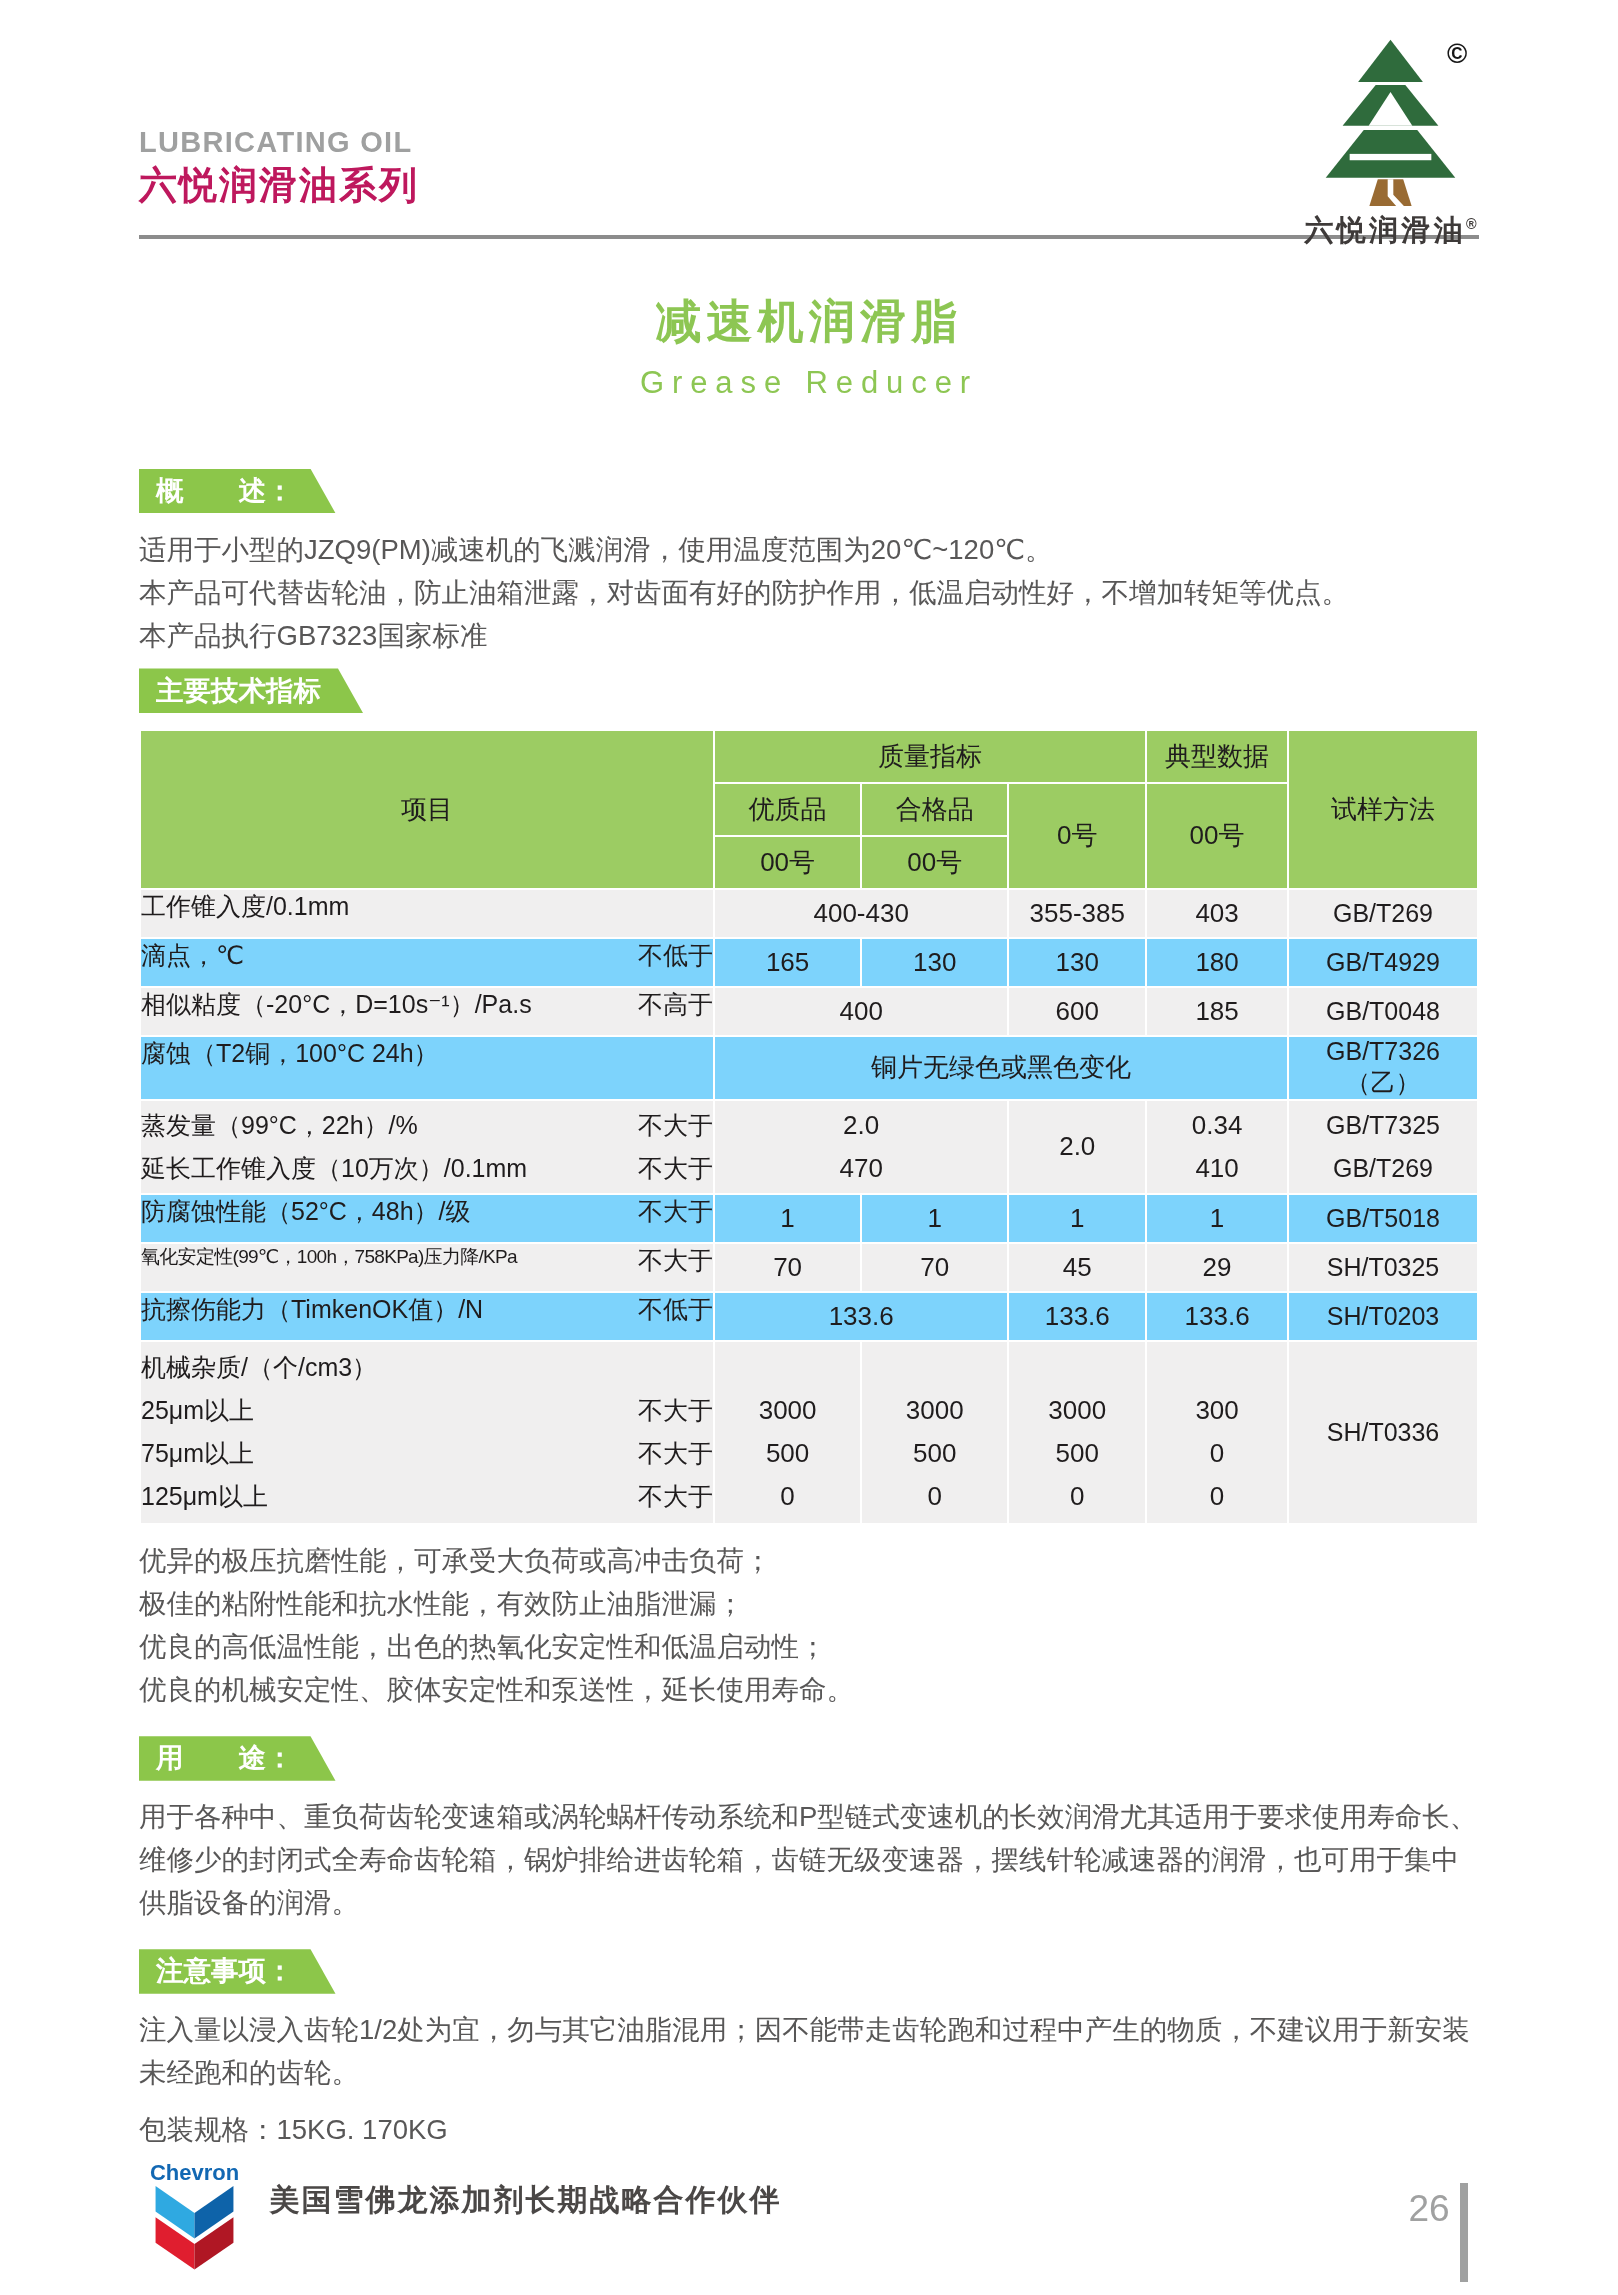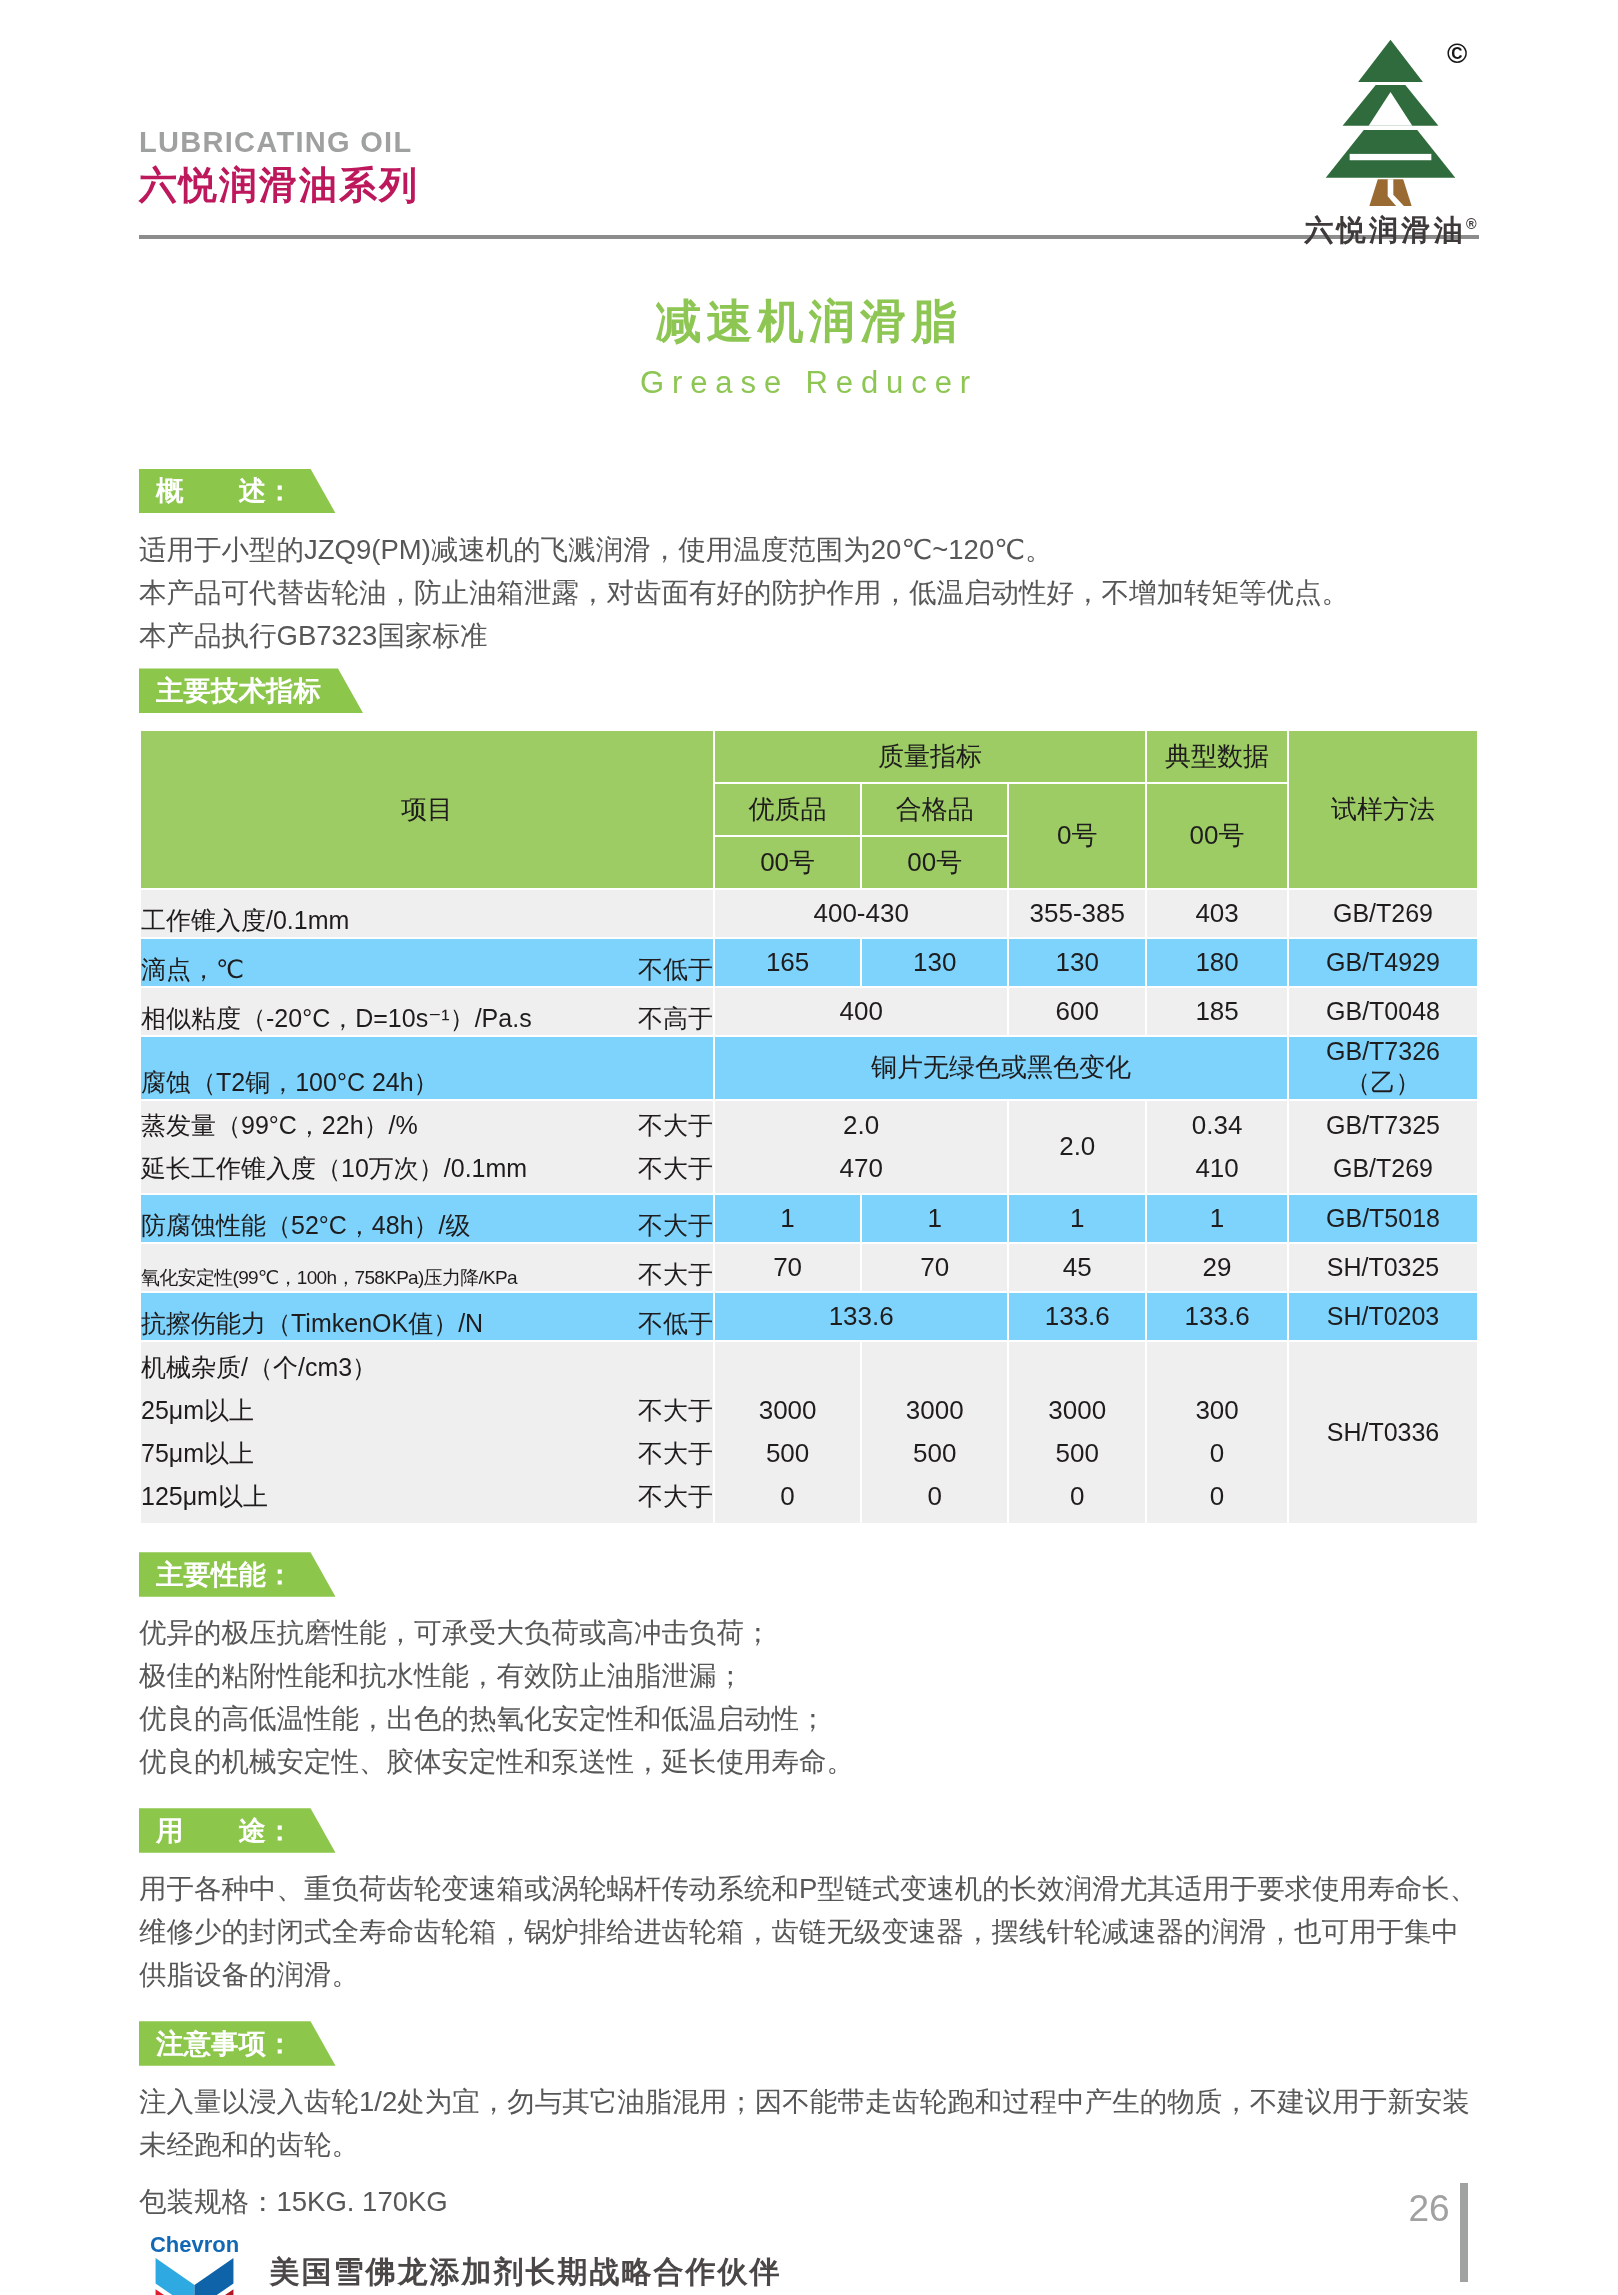--- a/index.html
+++ b/index.html
@@ -40,21 +40,21 @@
   table.spec{border-collapse:collapse;width:100%;margin-top:15.7px;table-layout:fixed;}
   .spec th,.spec td{border:2.6px solid #ffffff;padding:0;}
   .spec th{background:#9CCC63;font-weight:normal;font-size:26px;color:#1F1C1D;height:51px;text-align:center;}
   .spec td{font-size:26px;color:#1F1C1D;vertical-align:middle;}
   tr.green td{background:#7dd3fc;}
   tr.gray td{background:#F0EFEF;}
   .r-single td{height:47px;}
   .r-dbl td{height:92px;}
   .r-imp td{height:181px;}
   .c1{padding:0 10.5px 0 13px;}
-  .c1-flex{display:flex;justify-content:space-between;align-items:flex-end;height:100%;}
+  .c1-flex{display:flex;justify-content:space-between;align-items:flex-start;height:100%;}
   .lab{font-size:25px;}
   .small-lab{font-size:19px;letter-spacing:-0.7px;}
   .qual{font-size:25px;}
   td.val{text-align:center;}
   td.meth{text-align:center;font-size:25px;}
   .tline{display:flex;justify-content:space-between;align-items:center;height:43px;}
   .vline{height:43px;line-height:43px;text-align:center;}
 
   
   .packaging{margin-top:14px;}
@@ -290,23 +290,20 @@
             <div class="vline"></div>
             <div class="vline">300</div>
             <div class="vline">0</div>
             <div class="vline">0</div>
           </td>
           <td class="meth">SH/T0336</td>
         </tr>
       </tbody>
     </table>
 
-    <div>
-      <div class="banner mt-perf">主要性能：</div>
-    </div>
     <div class="body-text para">
       <div>优异的极压抗磨性能，可承受大负荷或高冲击负荷；</div>
       <div>极佳的粘附性能和抗水性能，有效防止油脂泄漏；</div>
       <div>优良的高低温性能，出色的热氧化安定性和低温启动性；</div>
       <div>优良的机械安定性、胶体安定性和泵送性，延长使用寿命。</div>
     </div>
 
     <div>
       <div class="banner mt-usage">用　　途：</div>
     </div>

